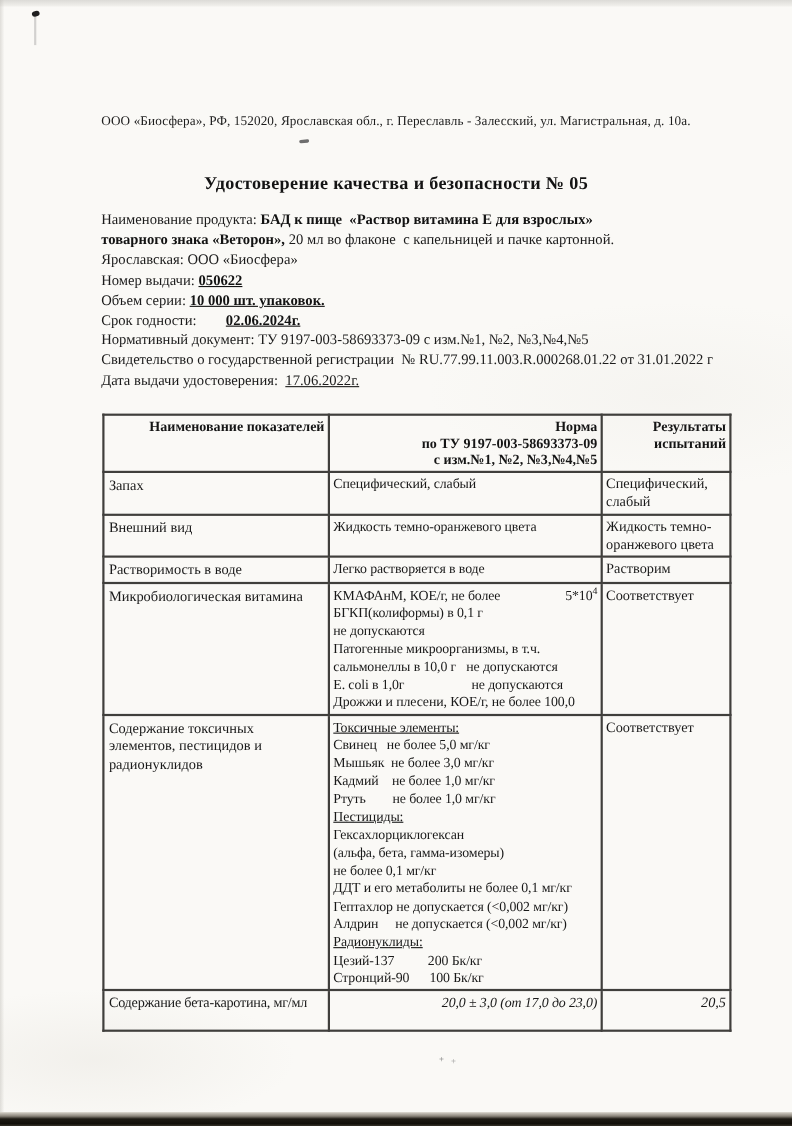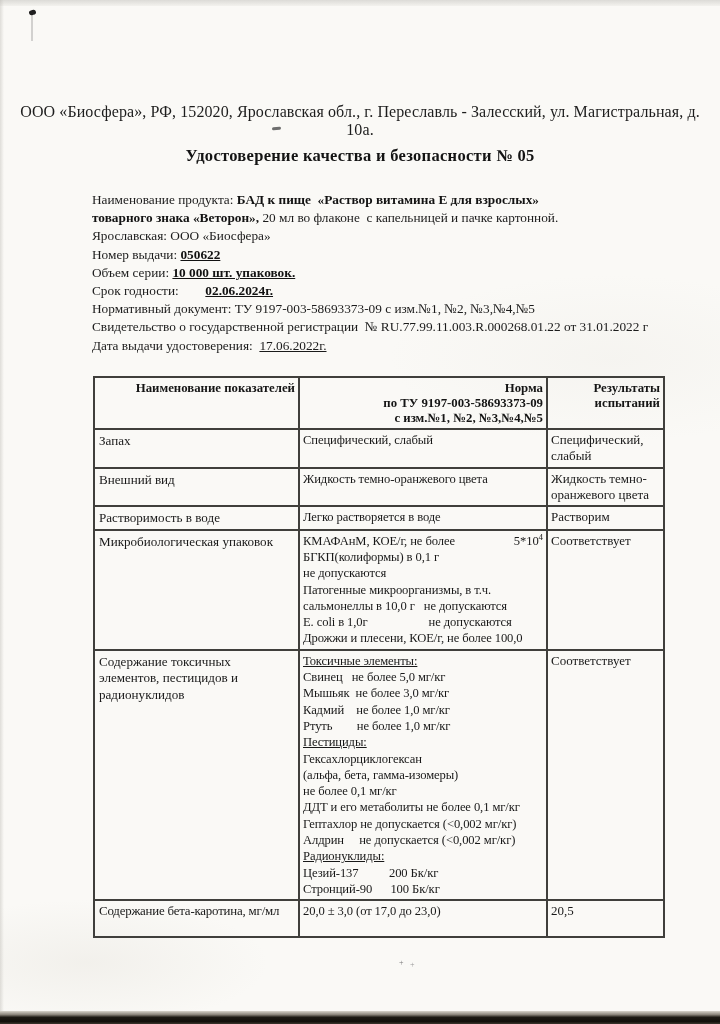--- a/index.html
+++ b/index.html
@@ -20,22 +20,22 @@
     background:linear-gradient(to bottom,#d8d4cb 0%, #8a847a 28%, #1d1a14 48%, #120f0a 80%, #3b362d 100%);}
   .speck{position:absolute;left:29px;top:10px;width:7px;height:5px;background:#1f1f1f;
     border-radius:45%;transform:rotate(-14deg);}
   .speck-tail{position:absolute;left:31px;top:15px;width:2px;height:26px;background:rgba(90,90,90,.25);}
   .dash{position:absolute;left:272px;top:127px;width:9px;height:3px;background:#6e6e6e;
     border-radius:2px;transform:rotate(-6deg);}
   .mark-a{position:absolute;left:399px;top:960px;width:5px;height:5px;color:#777;font-size:8px;line-height:5px;}
   .mark-b{position:absolute;left:410px;top:962px;width:5px;height:5px;color:#999;font-size:8px;line-height:5px;}
 
   .address{position:absolute;top:103px;left:20px;right:20px;text-align:center;
-    font-size:16px;letter-spacing:.1px;color:#1d1d1d;}
-  .title{position:absolute;top:142px;left:0;right:0;margin:4px;text-align:center;
+    font-size:12px;letter-spacing:.1px;color:#1d1d1d;}
+  .title{position:absolute;top:142px;left:0;right:0;margin:15px;text-align:center;
     font-size:16.5px;font-weight:bold;letter-spacing:.3px;color:#141414;}
 
   .info{position:absolute;top:191px;left:92px;right:38px;
     font-size:13.3px;line-height:18.2px;color:#1b1b1b;}
   .info p{margin:0;white-space:pre-wrap;}
   .b{font-weight:bold;color:#121212;}
   .bu{font-weight:bold;text-decoration:underline;color:#121212;}
   .u{text-decoration:underline;}
 
   table.qtable{position:absolute;top:376px;left:93px;width:570px;
@@ -43,21 +43,21 @@
   .qtable th,.qtable td{border:2px solid #403f3c;vertical-align:top;}
   .qtable col.c1{width:205px}.qtable col.c2{width:248px}.qtable col.c3{width:117px}
   .qtable th{font-weight:bold;font-size:12.8px;line-height:15px;text-align:right;padding:3px 3px 2px;color:#151515;}
   .qtable th div{white-space:pre-wrap;}
   td.name-cell{font-size:13.1px;line-height:16.5px;padding:3px 4px 2px 4px;}
   td.norm-cell{font-size:12.6px;line-height:16.3px;letter-spacing:-.1px;padding:2px 3px;}
   td.result-cell{font-size:13px;line-height:16.3px;padding:2px 3px;}
   .norm-line{white-space:pre-wrap;}
   .norm-line.split{display:flex;justify-content:space-between;}
   .norm-line sup{font-size:9px;line-height:0;}
-  .center{text-align:left;}
+  .center{text-align:right;font-style:italic;}
   tr.compact td{padding-top:2px;padding-bottom:16px;}
   tr.compact td.name-cell{white-space:nowrap;font-size:12.9px;letter-spacing:-.2px;}
 </style>
 </head>
 <body>
 
 <div class="page">
   <div class="scan-top-strip"></div>
   <div class="scan-left-edge"></div>
   <div class="speck"></div>
@@ -119,21 +119,21 @@
           <td class="result-cell">Жидкость темно-оранжевого цвета</td>
         </tr>
         <tr>
           <td class="name-cell">Растворимость в воде</td>
           <td class="norm-cell">
             <div class="norm-line">Легко растворяется в воде</div>
           </td>
           <td class="result-cell">Растворим</td>
         </tr>
         <tr>
-          <td class="name-cell">Микробиологическая упаковок</td>
+          <td class="name-cell">Микробиологическая витамина</td>
           <td class="norm-cell">
             <div class="norm-line split"><span>КМАФАнМ, КОЕ/г, не более</span><span>5*10<sup>4</sup></span></div>
             <div class="norm-line">БГКП(колиформы) в 0,1 г</div>
             <div class="norm-line">не допускаются</div>
             <div class="norm-line">Патогенные микроорганизмы, в т.ч.</div>
             <div class="norm-line">сальмонеллы в 10,0 г   не допускаются</div>
             <div class="norm-line">E. coli в 1,0г                    не допускаются</div>
             <div class="norm-line">Дрожжи и плесени, КОЕ/г, не более 100,0</div>
           </td>
           <td class="result-cell">Соответствует</td>

